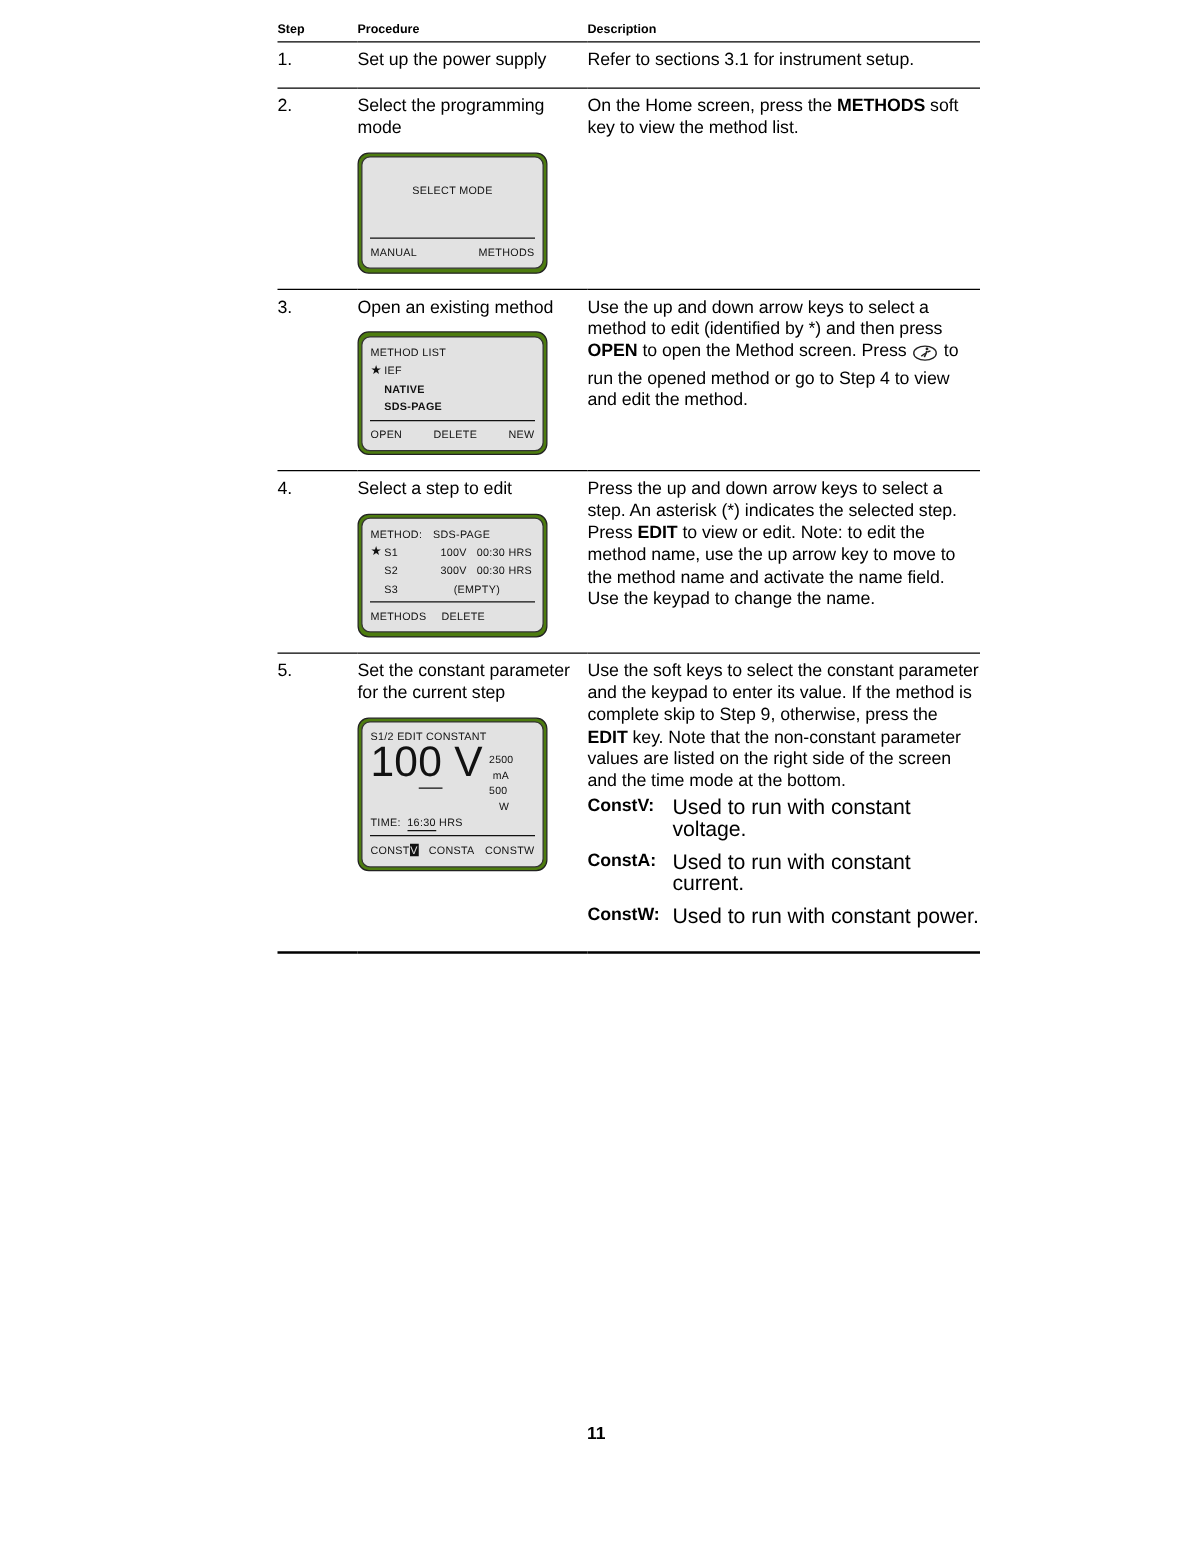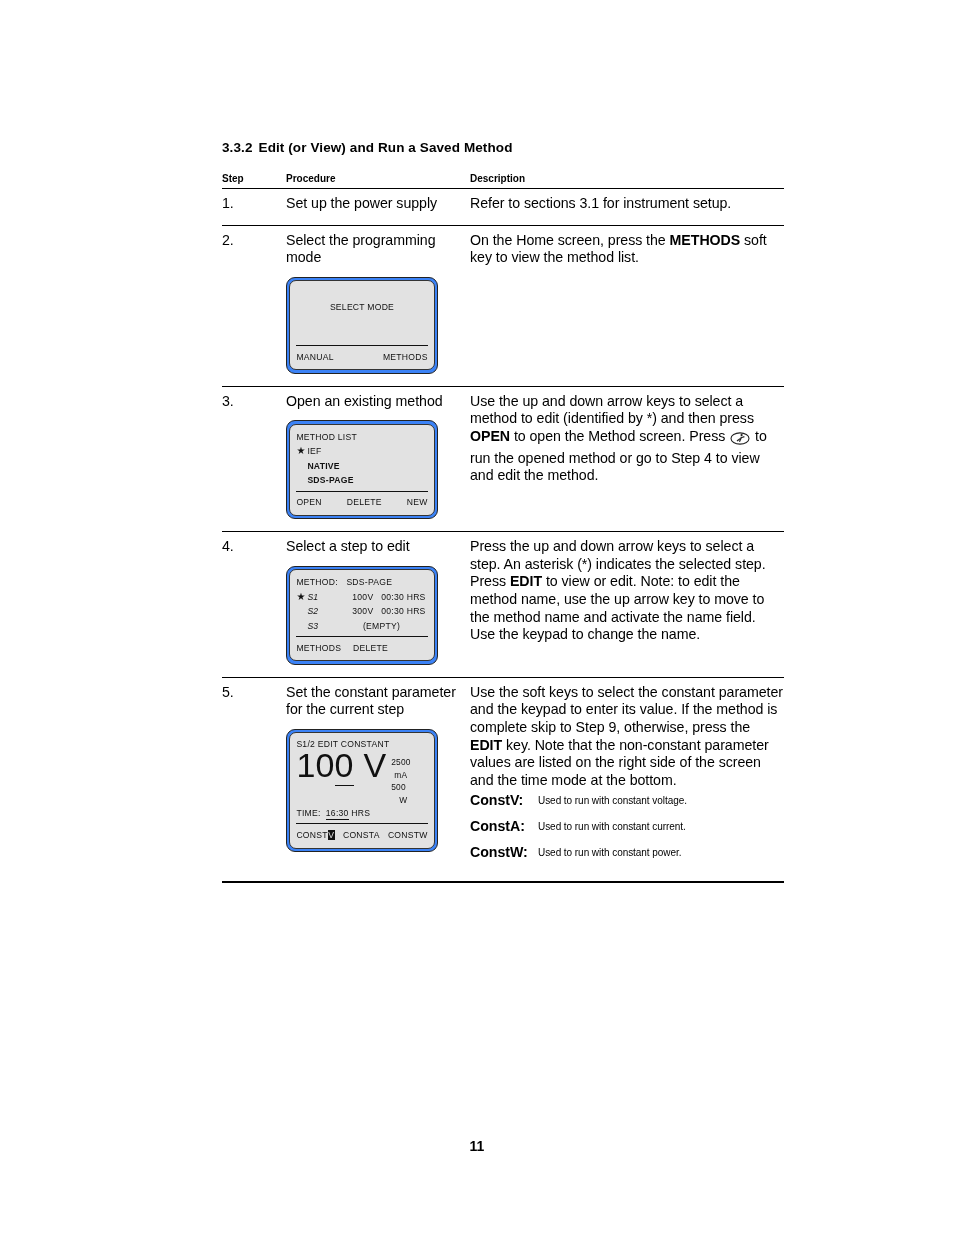--- a/index.html
+++ b/index.html
@@ -81,21 +81,21 @@
     margin: 0 1px;
   }
 
   
   .lcd-wrap { margin-top: 10px; }
   .lcd {
     width: 152px;
     box-sizing: border-box;
     border: 1.4px solid #222;
     border-radius: 9px;
-    background: #3b82f6;
+    background: #4d7c0f;
     padding: 2.4px;
   }
   .lcd-inner {
     border: 1.2px solid #333;
     border-radius: 7px;
     background: #e2e2e2;
     padding: 5px 6px 0 6px;
     box-sizing: border-box;
     position: relative;
   }
@@ -133,21 +133,21 @@
     line-height: 14.5px;
   }
   .mlist-row .nm { display: inline-block; }
   .mlist-indent { padding-left: 11px; font-weight: bold; }
 
   
   .msteps-head { height: 14.5px; line-height: 14.5px; }
   .msteps-head .k { display: inline-block; width: 50px; }
   .mstep-row { height: 14.5px; line-height: 14.5px; display: flex; }
   .mstep-row .star { width: 11px; font-size: 10px; }
-  .mstep-row .sid { width: 34px; font-style: italic; }
+  .mstep-row .sid { width: 34px; }
   .mstep-row .volts { width: 32px; text-align: right; }
   .mstep-row .time { flex: 1; text-align: right; padding-right: 2px; }
   .mstep-row .empty { flex: 1; text-align: center; padding-right: 6px; }
 
   
   .ec-title { height: 13px; line-height: 13px; }
   .ec-main {
     display: flex;
     align-items: flex-start;
     margin-top: 1px;
@@ -194,41 +194,38 @@
 
   
   .defs { margin-top: 3px; }
   .def-row { display: flex; margin-bottom: 8px; }
   .def-term {
     width: 68px;
     font-weight: bold;
     font-size: 14.2px;
     flex: none;
   }
-  .def-desc { font-size: 10px; }
+  .def-desc { font-size: 17px; }
 
   
   .folio {
     position: absolute;
     top: 1138px;
     left: 0;
     width: 954px;
     text-align: center;
     font-size: 14px;
     font-weight: bold;
   }
 </style>
 </head>
 <body>
 
 <div class="page">
 
-  <div class="section-heading">
-    <span class="num">3.3.2</span><span>Edit (or View) and Run a Saved Method</span>
-  </div>
 
 
   <table class="proc">
     <colgroup>
       <col class="c-step">
         <col class="c-proc">
         <col class="c-desc">
     </colgroup>
     <thead>
       <tr>

